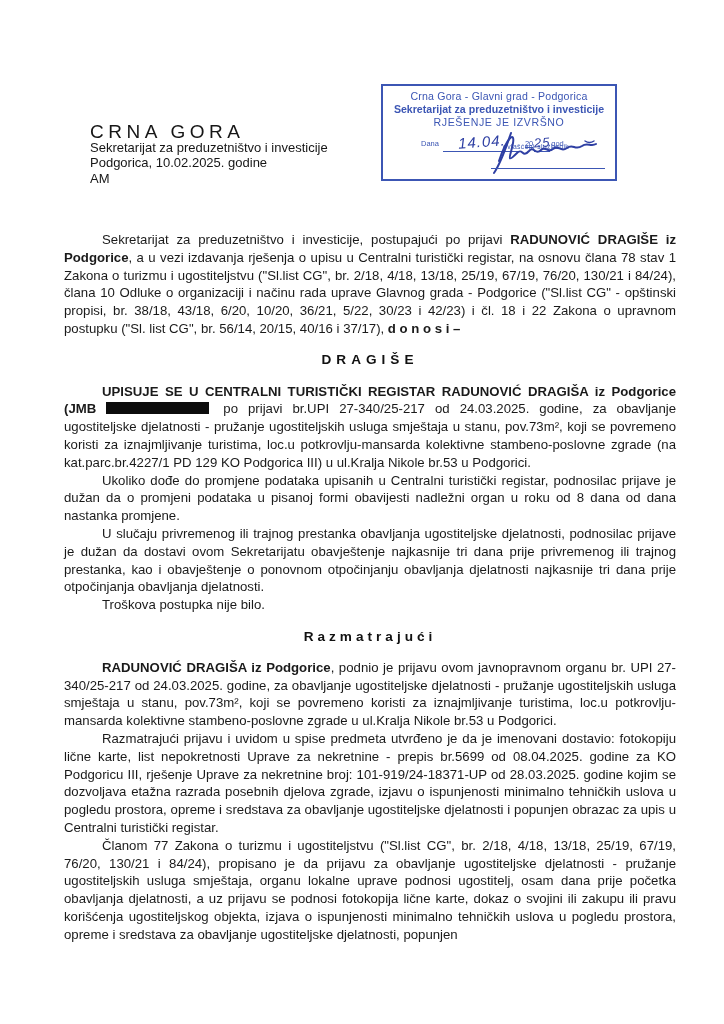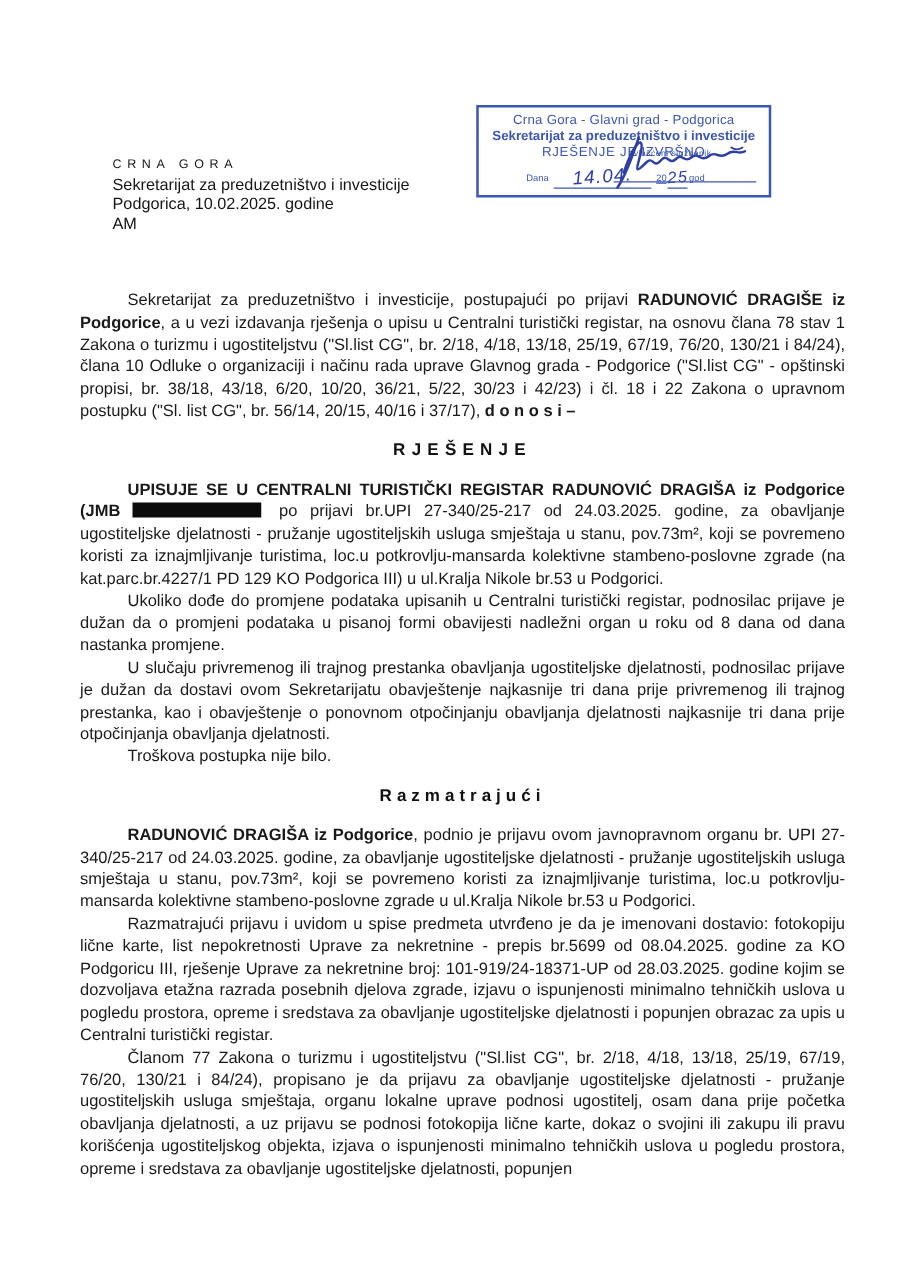--- a/index.html
+++ b/index.html
@@ -11,26 +11,26 @@
     position:relative;
     overflow:hidden;
   }
   .page{position:absolute;inset:0;background:#ffffff;}
 
   
   .issuer{
     position:absolute;left:90px;top:124px;
     font-size:13px;line-height:15.6px;color:#161616;
   }
-  .issuer .country{letter-spacing:4.5px;font-size:10px;}
+  .issuer .country{letter-spacing:4.5px;font-size:19px;}
   .issuer .city{letter-spacing:0.4px;}
 
   
   .stamp{
-    position:absolute;left:381px;top:84px;width:236px;height:74px;
+    position:absolute;left:381px;top:84px;width:236px;height:97px;
     border:2px solid #3c56b4;color:#3c56b4;
     box-sizing:border-box;padding:4px 6px 2px 6px;
     font-size:10.6px;line-height:12.5px;text-align:center;
   }
   .stamp .s1{letter-spacing:0.2px;}
   .stamp .s2{font-weight:bold;}
   .stamp .s3{font-weight:normal;letter-spacing:0.6px;margin-top:1px;}
   .stamp .daterow{
     display:flex;align-items:flex-end;margin-top:6px;
     font-size:7.5px;text-align:left;margin-left:32px;
@@ -113,21 +113,21 @@
         </g>
       </svg>
       <span class="sig-line"></span>
     </div>
   </div>
 
   <div class="doc-body">
 
     <p class="para"><span>Sekretarijat za preduzetništvo i investicije, postupajući po prijavi </span><span class="bold">RADUNOVIĆ DRAGIŠE iz Podgorice</span><span>, a u vezi izdavanja rješenja o upisu u Centralni turistički registar, na osnovu člana 78 stav 1 Zakona o turizmu i ugostiteljstvu ("Sl.list CG", br. 2/18, 4/18, 13/18, 25/19, 67/19, 76/20, 130/21 i 84/24), člana 10 Odluke o organizaciji i načinu rada uprave Glavnog grada - Podgorice ("Sl.list CG" - opštinski propisi, br. 38/18, 43/18, 6/20, 10/20, 36/21, 5/22, 30/23 i 42/23) i čl. 18 i 22 Zakona o upravnom postupku ("Sl. list CG", br. 56/14, 20/15, 40/16 i 37/17), </span><span class="bold">d o n o s i –</span></p>
 
-    <h2 class="centerhead">RJEŠENJE</h2>
+    <h2 class="centerhead">DRAGIŠE</h2>
 
     <p class="para"><span class="bold">UPISUJE SE U CENTRALNI TURISTIČKI REGISTAR RADUNOVIĆ DRAGIŠA iz Podgorice (JMB </span><span class="redaction"></span><span> po prijavi br.UPI 27-340/25-217 od 24.03.2025. godine, za obavljanje ugostiteljske djelatnosti - pružanje ugostiteljskih usluga smještaja u stanu, pov.73m², koji se povremeno koristi za iznajmljivanje turistima, loc.u potkrovlju-mansarda kolektivne stambeno-poslovne zgrade (na kat.parc.br.4227/1 PD 129 KO Podgorica III) u ul.Kralja Nikole br.53 u Podgorici.</span></p>
 
     <p class="para"><span>Ukoliko dođe do promjene podataka upisanih u Centralni turistički registar, podnosilac prijave je dužan da o promjeni podataka u pisanoj formi obavijesti nadležni organ u roku od 8 dana od dana nastanka promjene.</span></p>
 
     <p class="para"><span>U slučaju privremenog ili trajnog prestanka obavljanja ugostiteljske djelatnosti, podnosilac prijave je dužan da dostavi ovom Sekretarijatu obavještenje najkasnije tri dana prije privremenog ili trajnog prestanka, kao i obavještenje o ponovnom otpočinjanju obavljanja djelatnosti najkasnije tri dana prije otpočinjanja obavljanja djelatnosti.</span></p>
 
     <p class="para"><span>Troškova postupka nije bilo.</span></p>
 
     <h2 class="centerhead obraz">Razmatrajući</h2>

